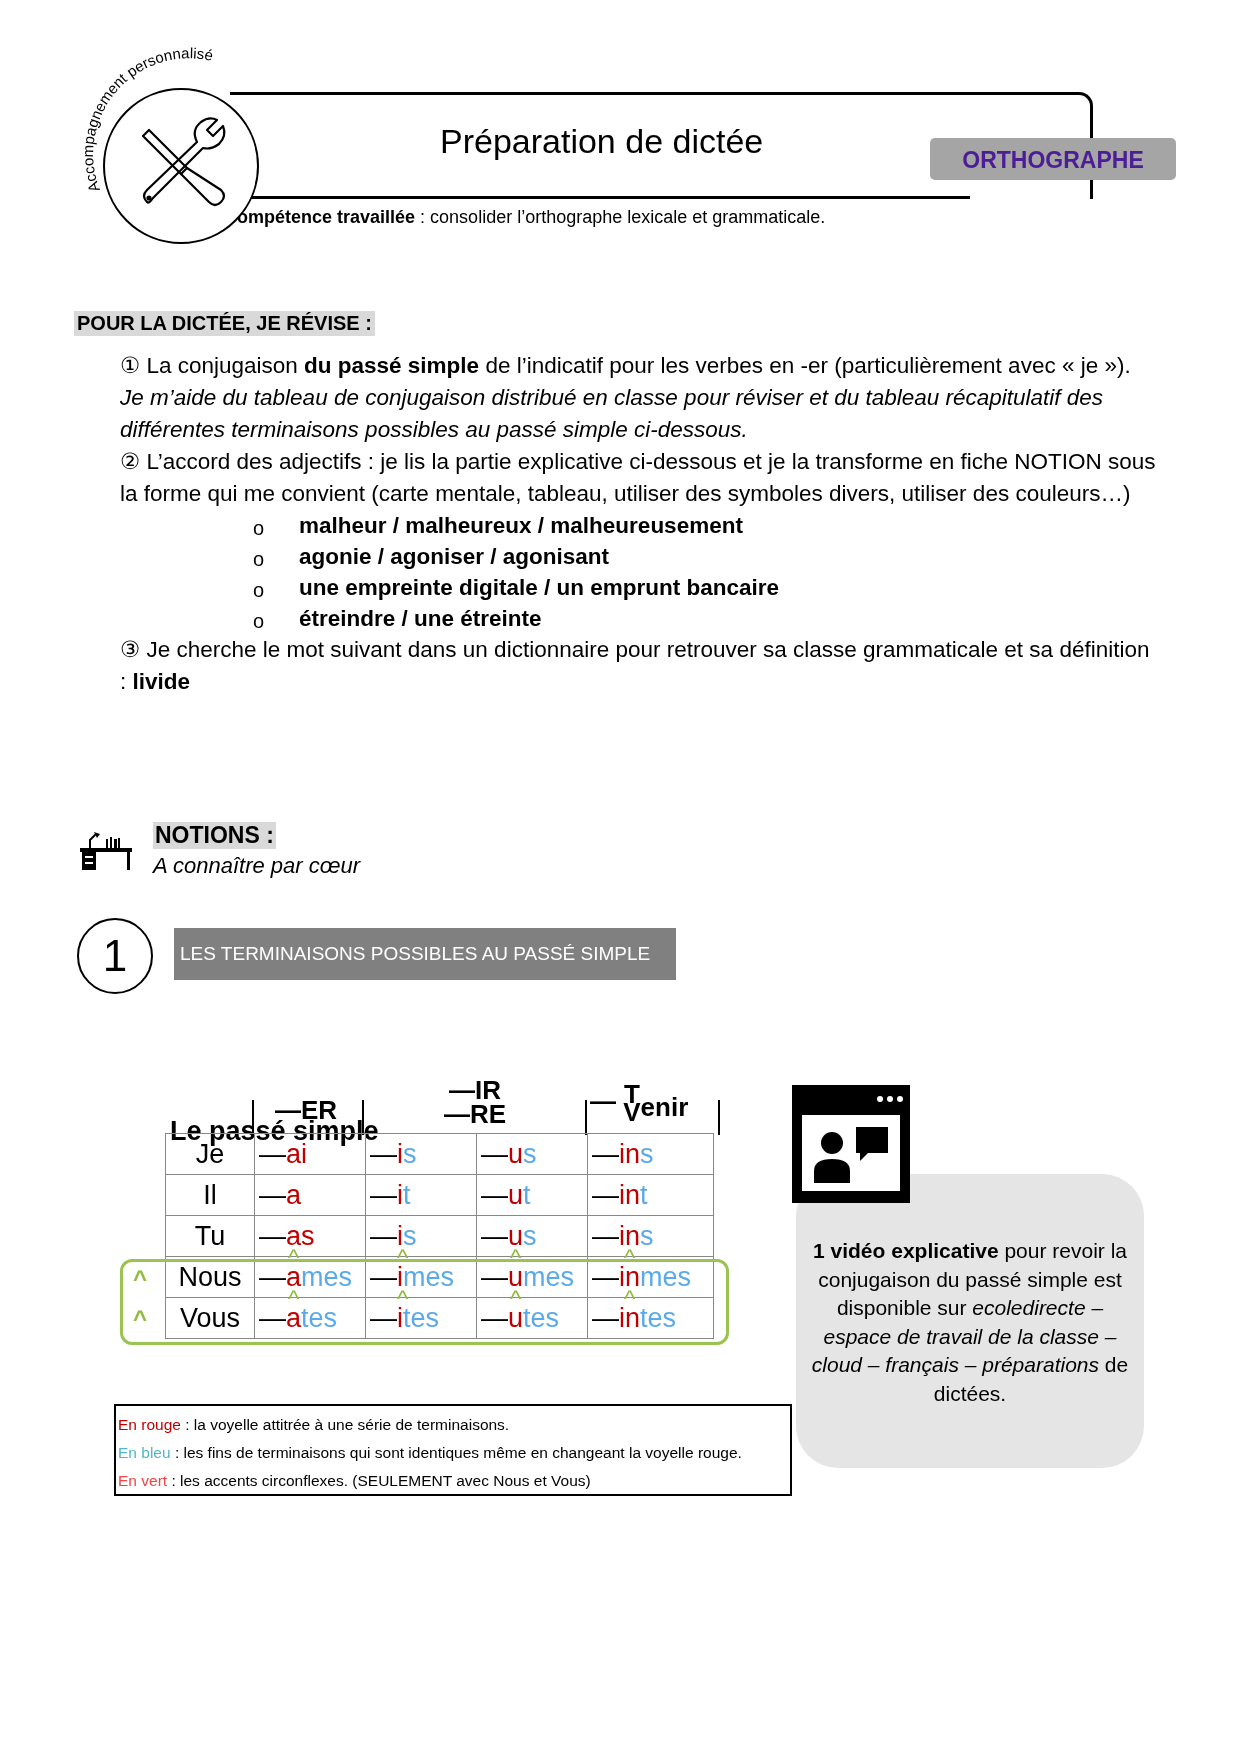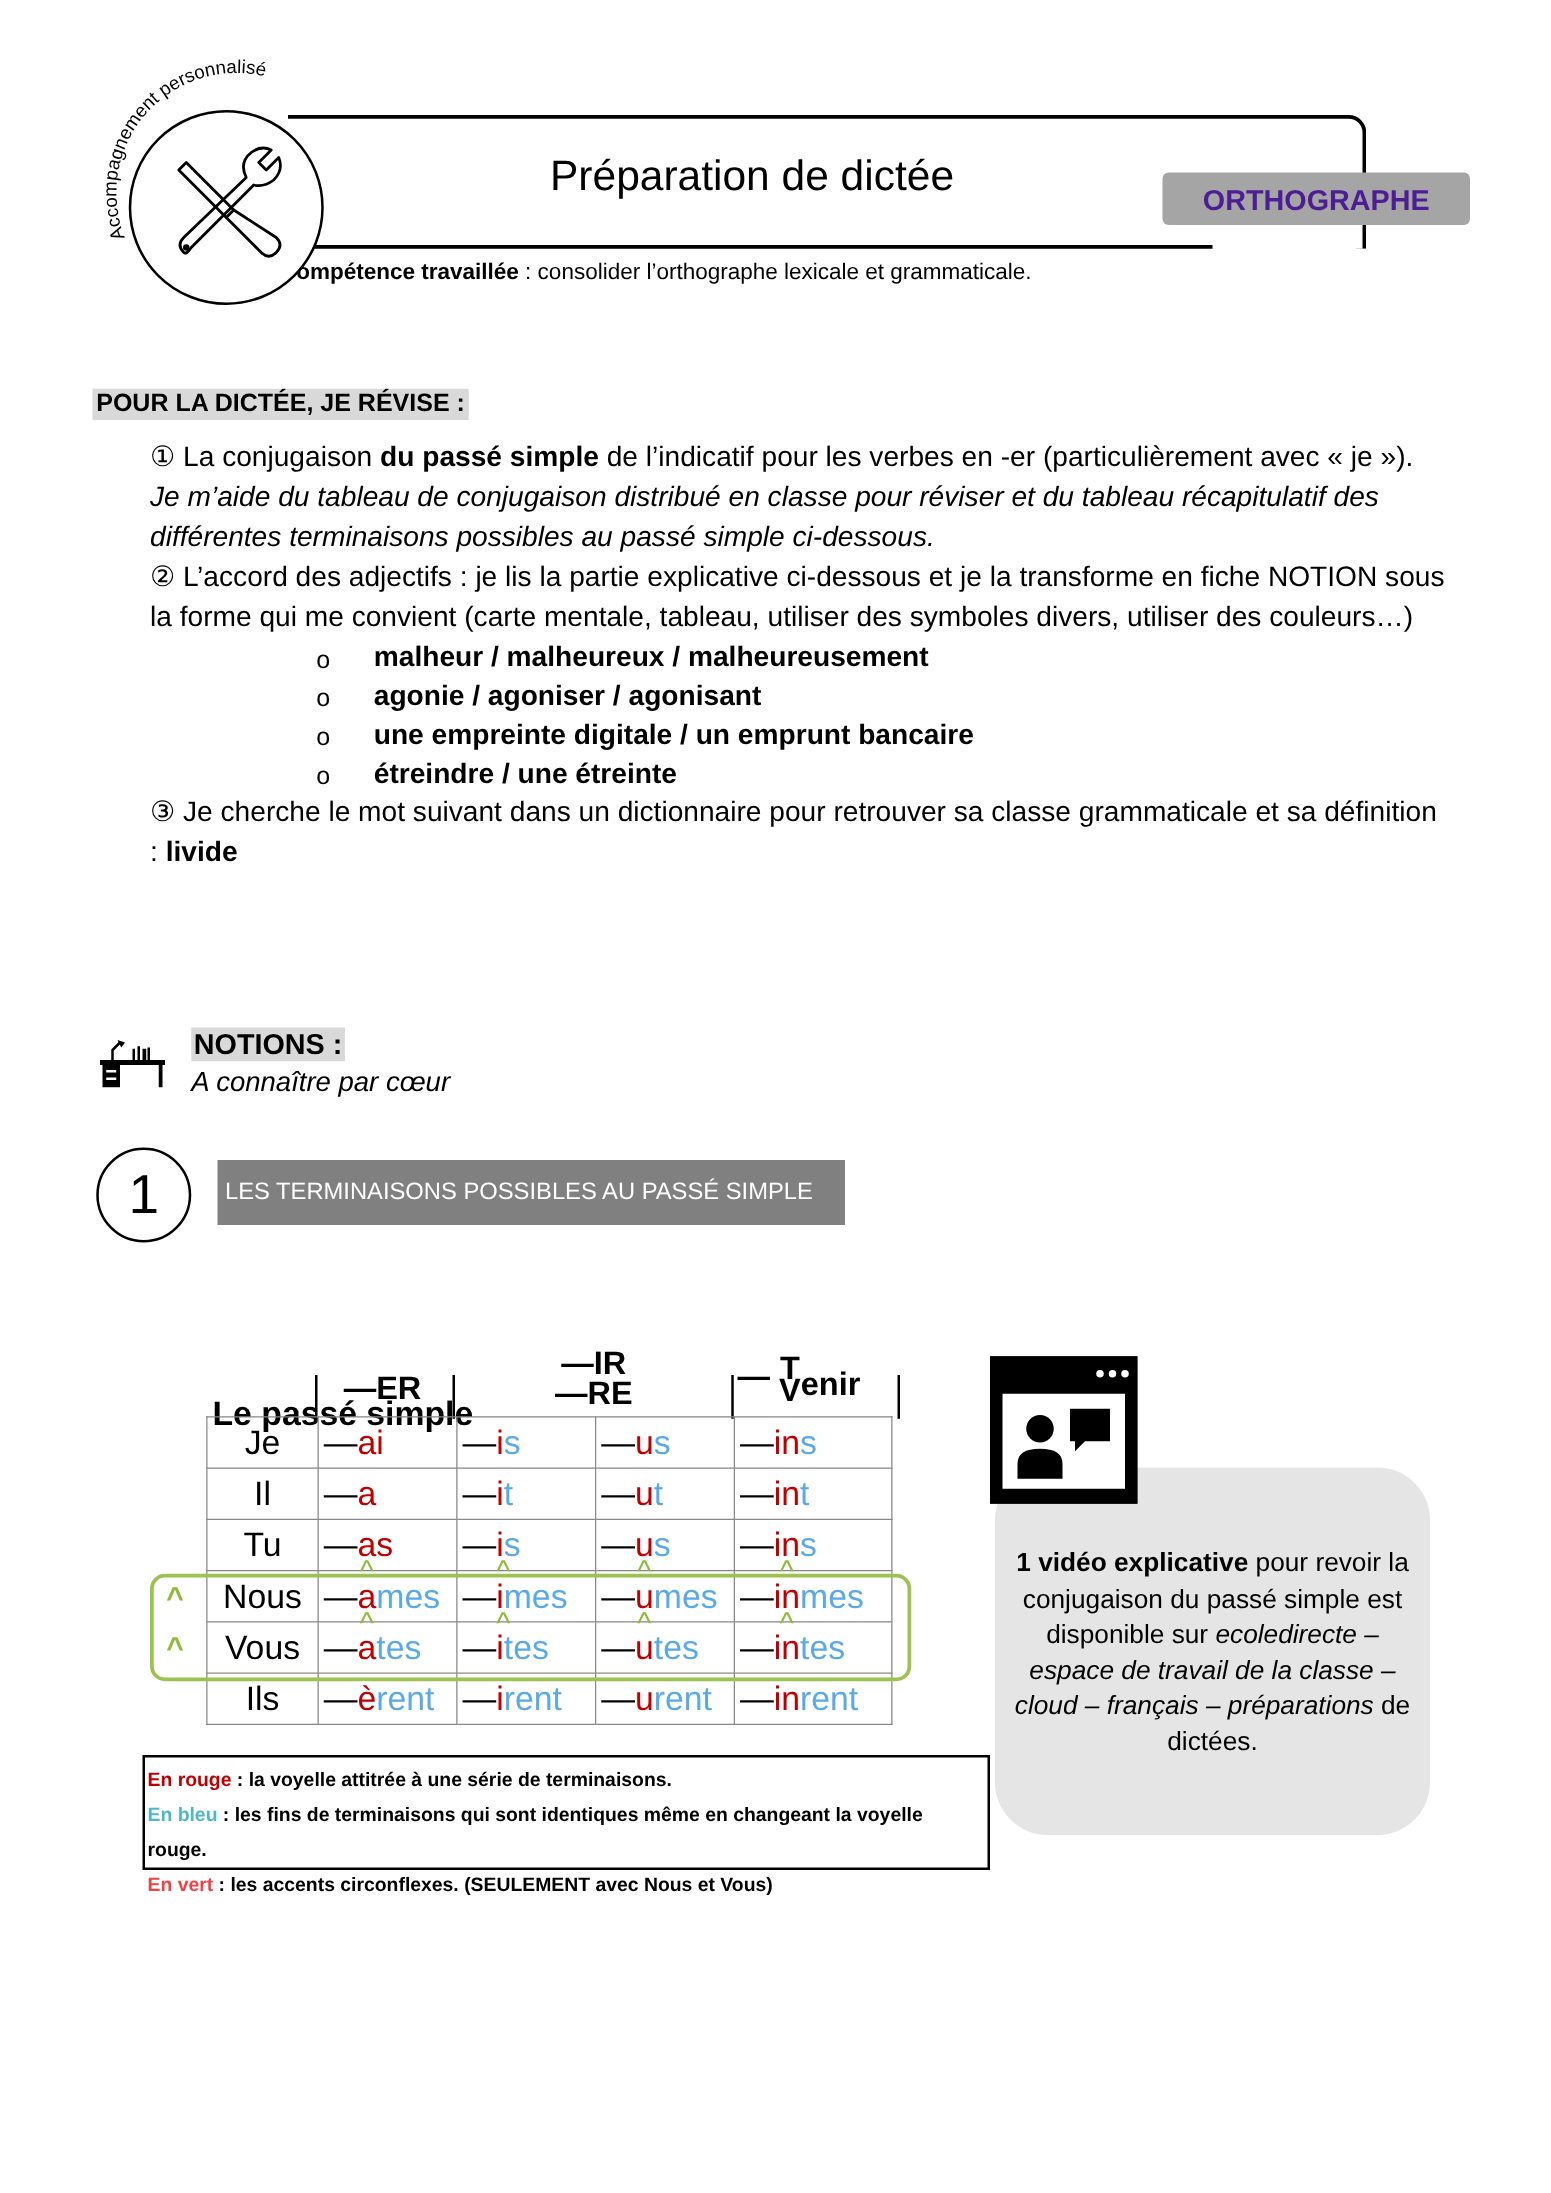--- a/index.html
+++ b/index.html
@@ -40,21 +40,21 @@
   table.ps td { border:1.5px solid #888; height:40px; font-weight:normal; font-size:27px; padding:0 4px; }
   table.ps td.p { width:80px; text-align:center; }
   table.ps td.c1 { width:102px; } table.ps td.c2 { width:102px; } table.ps td.c3 { width:102px; } table.ps td.c4 { width:117px; }
   .dash { color:#000; }
   .r { color:#c00000; } .b { color:#5aaaea; } .g { color:#ef4444; }
   .circ { position:relative; }
   .circ::before { content:"^"; position:absolute; left:0; right:0; top:-18px; text-align:center; color:#8fbc3c; font-size:24px; }
   .green-frame { left:120px; top:1259px; width:603px; height:80px; border:3px solid #9cc34f; border-radius:12px; }
   .caret { position:absolute; color:#8fbc3c; font-weight:bold; font-size:24px; left:133px; }
 
-  .legend { left:114px; top:1404px; width:678px; height:92px; border:2px solid #000; font-weight:bold; font-size:15.5px; padding:5px 2px; box-sizing:border-box; line-height:28px; }
+  .legend { left:114px; top:1404px; width:678px; height:92px; border:2px solid #000; font-weight:normal; font-size:15.5px; padding:5px 2px; box-sizing:border-box; line-height:28px; }
 
   
   .video-icon { left:792px; top:1085px; width:118px; height:118px; background:#000; z-index:3; }
   .video-box { left:796px; top:1174px; width:348px; height:294px; background:#e5e5e5; border-radius:42px; z-index:1; }
   .video-text { left:810px; top:1237px; width:320px; text-align:center; font-size:21px; line-height:28.5px; z-index:2; }
 </style>
 </head>
 <body>
 
 <div class="abs title-frame"></div>
@@ -157,27 +157,20 @@
         <td class="c3"><span class="dash">—</span><span class="r circ">u</span><span class="b">mes</span></td>
         <td class="c4"><span class="dash">—</span><span class="r circ">in</span><span class="b">mes</span></td>
       </tr>
       <tr>
         <td class="p">Vous</td>
         <td class="c1"><span class="dash">—</span><span class="r circ">a</span><span class="b">tes</span></td>
         <td class="c2"><span class="dash">—</span><span class="r circ">i</span><span class="b">tes</span></td>
         <td class="c3"><span class="dash">—</span><span class="r circ">u</span><span class="b">tes</span></td>
         <td class="c4"><span class="dash">—</span><span class="r circ">in</span><span class="b">tes</span></td>
       </tr>
-      <tr>
-        <td class="p">Ils</td>
-        <td class="c1"><span class="dash">—</span><span class="r">è</span><span class="b">rent</span></td>
-        <td class="c2"><span class="dash">—</span><span class="r">i</span><span class="b">rent</span></td>
-        <td class="c3"><span class="dash">—</span><span class="r">u</span><span class="b">rent</span></td>
-        <td class="c4"><span class="dash">—</span><span class="r">in</span><span class="b">rent</span></td>
-      </tr>
     </tbody>
 </table>
 <div class="abs green-frame"></div>
 <div class="caret" style="top:1265px;">^</div>
 <div class="caret" style="top:1305px;">^</div>
 
 <div class="abs legend">
   <div><span class="r">En rouge</span><span> : la voyelle attitrée à une série de terminaisons.</span></div>
   <div><span style="color:#4fb8c8">En bleu</span><span> : les fins de terminaisons qui sont identiques même en changeant la voyelle rouge.</span></div>
   <div><span class="g">En vert</span><span> : les accents circonflexes. (SEULEMENT avec Nous et Vous)</span></div>

